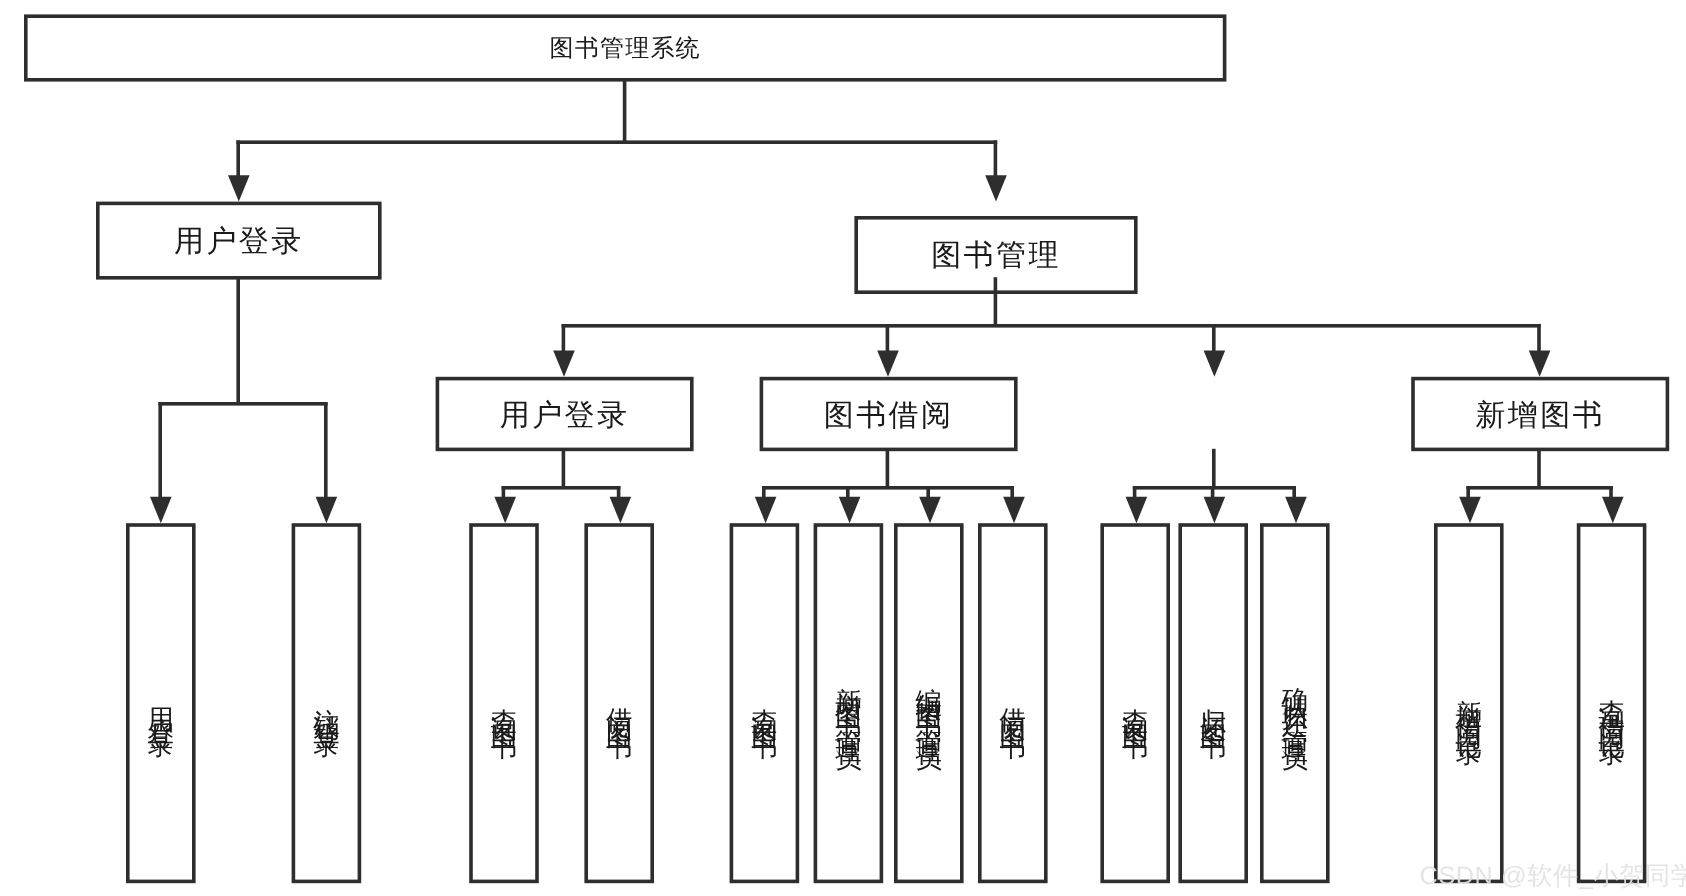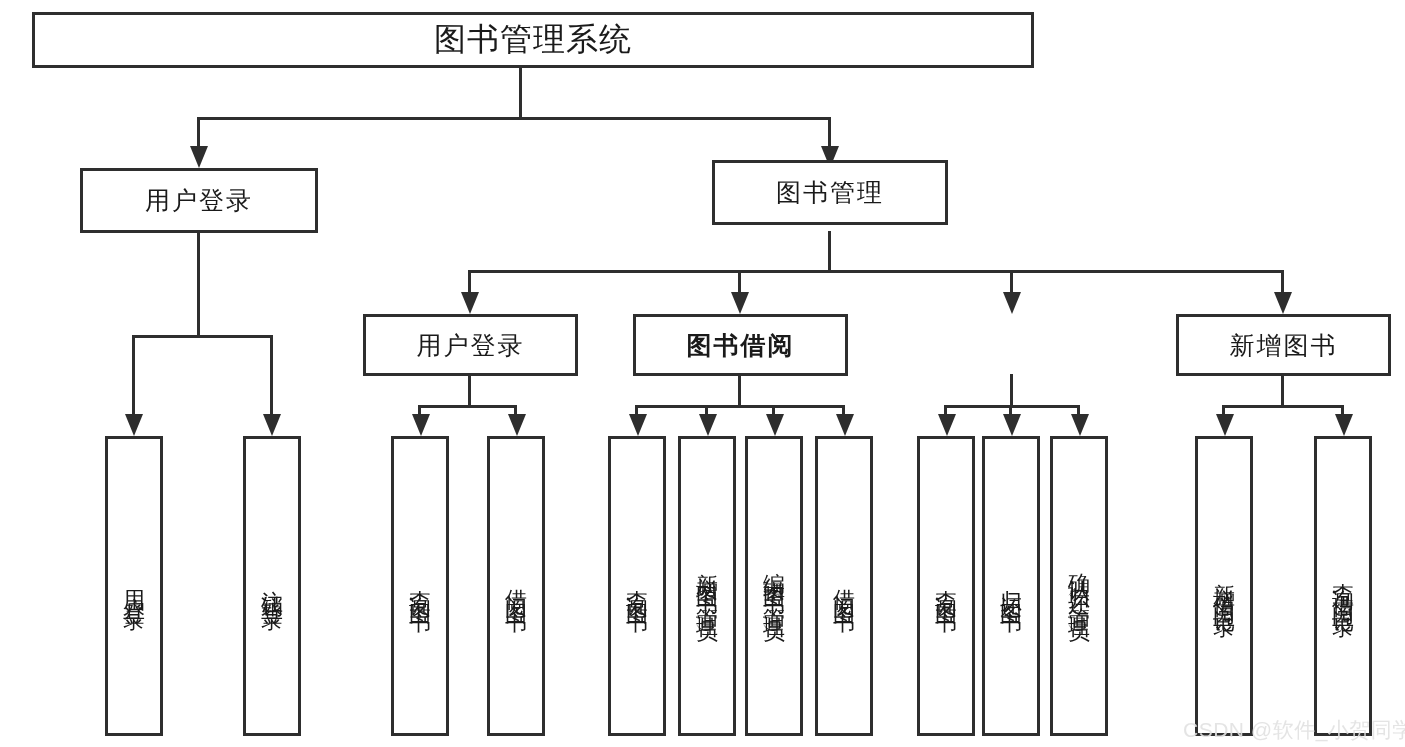--- a/index.html
+++ b/index.html
@@ -12,21 +12,21 @@
   }
   .box{
     position:absolute;
     box-sizing:border-box;
     border:3px solid #2e2e2e;
     background:#ffffff;
     display:flex;align-items:center;justify-content:center;
     color:#1a1a1a;
   }
   .h-label{font-size:25px;letter-spacing:2px;white-space:nowrap;}
-  .root-label{font-size:32px;letter-spacing:1px;margin-left:12px;}
+  .root-label{font-size:20px;letter-spacing:1px;}
   .v-box{
     writing-mode:vertical-rl;
     text-orientation:mixed;
     font-size:22px;
     letter-spacing:7px;
     line-height:1;
   }
   .line{position:absolute;background:#2e2e2e;}
   .arrow{
     position:absolute;width:0;height:0;
@@ -52,42 +52,42 @@
   <div class="box root-label" style="left:20px;top:12px;width:1002px;height:56px;">图书管理系统</div>
 
   <div class="line" style="left:519px;top:65px;width:3px;height:54px;"></div>
   <div class="line" style="left:197px;top:117px;width:634px;height:3px;"></div>
   <div class="line" style="left:197px;top:117px;width:3px;height:33px;"></div>
   <div class="arrow" style="left:190px;top:146px;"></div>
   <div class="line" style="left:828px;top:117px;width:3px;height:33px;"></div>
   <div class="arrow" style="left:821px;top:146px;"></div>
 
   <div class="box h-label" style="left:80px;top:168px;width:238px;height:65px;">用户登录</div>
-  <div class="box h-label" style="left:712px;top:160px;width:236px;height:65px;">图书管理</div>
+  <div class="box h-label" style="left:712px;top:180px;width:236px;height:65px;">图书管理</div>
 
   <div class="line" style="left:197px;top:231px;width:3px;height:106px;"></div>
   <div class="line" style="left:132px;top:335px;width:141px;height:3px;"></div>
   <div class="line" style="left:132px;top:335px;width:3px;height:82px;"></div>
   <div class="arrow" style="left:125px;top:414px;"></div>
   <div class="line" style="left:270px;top:335px;width:3px;height:82px;"></div>
   <div class="arrow" style="left:263px;top:414px;"></div>
 
   <div class="line" style="left:828px;top:231px;width:3px;height:41px;"></div>
   <div class="line" style="left:468px;top:270px;width:816px;height:3px;"></div>
   <div class="line" style="left:468px;top:270px;width:3px;height:26px;"></div>
   <div class="arrow" style="left:461px;top:292px;"></div>
   <div class="line" style="left:738px;top:270px;width:3px;height:26px;"></div>
   <div class="arrow" style="left:731px;top:292px;"></div>
   <div class="line" style="left:1010px;top:270px;width:3px;height:26px;"></div>
   <div class="arrow" style="left:1003px;top:292px;"></div>
   <div class="line" style="left:1281px;top:270px;width:3px;height:26px;"></div>
   <div class="arrow" style="left:1274px;top:292px;"></div>
 
   <div class="box h-label" style="left:363px;top:314px;width:215px;height:62px;">用户登录</div>
-  <div class="box h-label" style="left:633px;top:314px;width:215px;height:62px;font-weight:bold;">图书借阅</div>
+  <div class="box h-label" style="left:633px;top:314px;width:215px;height:62px;">图书借阅</div>
   <div class="box h-label" style="left:1176px;top:314px;width:215px;height:62px;">新增图书</div>
 
   <div class="line" style="left:468px;top:374px;width:3px;height:33px;"></div>
   <div class="line" style="left:418px;top:405px;width:99px;height:3px;"></div>
   <div class="line" style="left:418px;top:405px;width:3px;height:13px;"></div>
   <div class="arrow" style="left:412px;top:414px;"></div>
   <div class="line" style="left:514px;top:405px;width:3px;height:13px;"></div>
   <div class="arrow" style="left:508px;top:414px;"></div>
 
   <div class="line" style="left:738px;top:374px;width:3px;height:33px;"></div>

